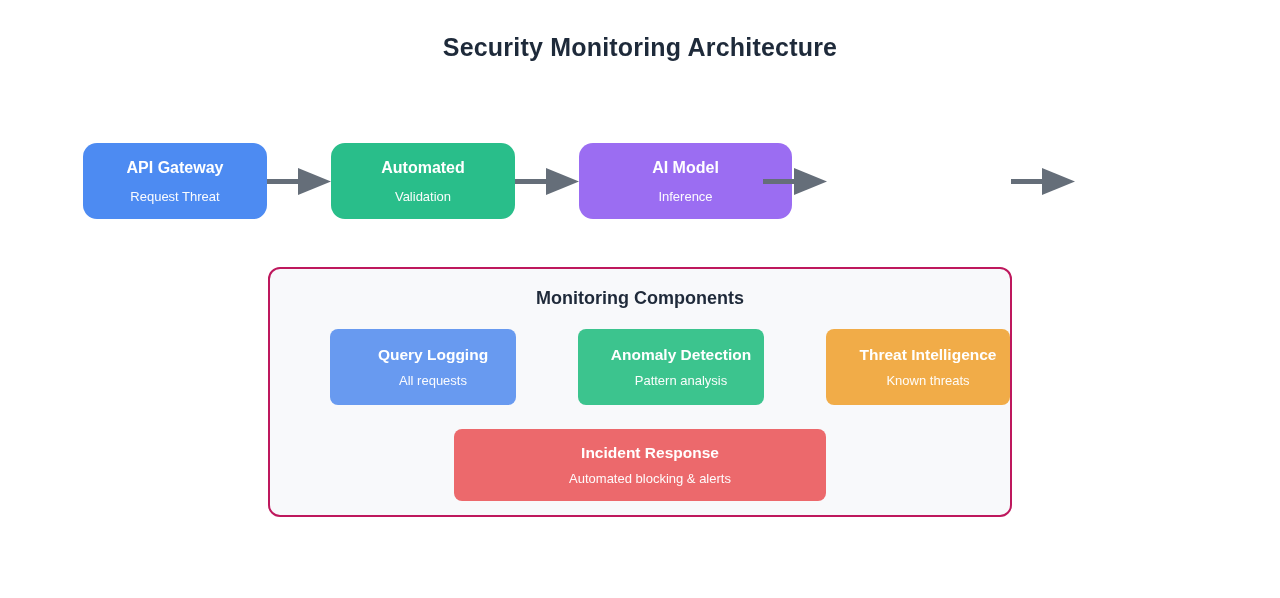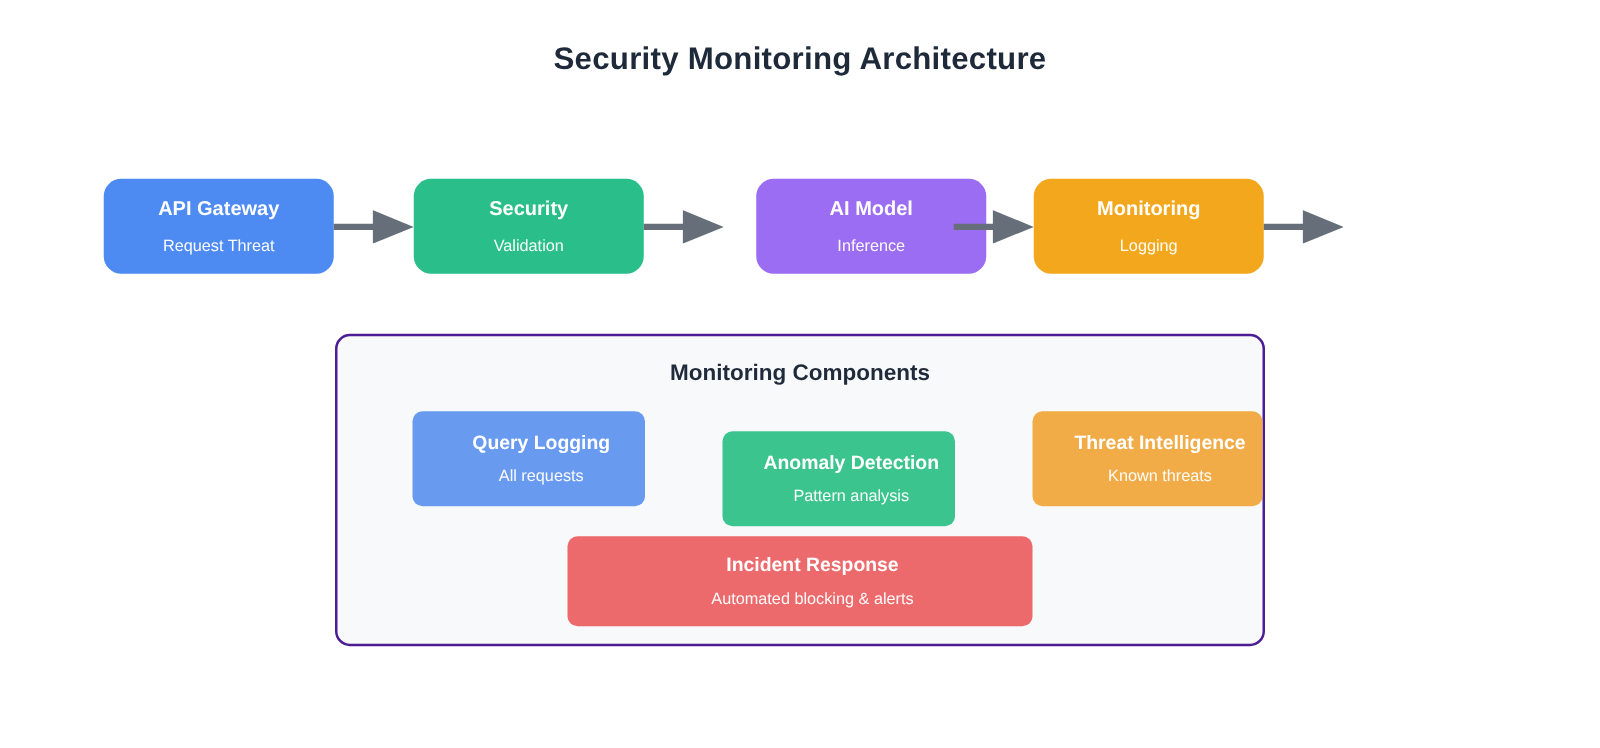--- a/index.html
+++ b/index.html
@@ -49,21 +49,21 @@
     top: 168px;
     clip-path: polygon(0 0, 100% 50%, 0 100%);
   }
 
   .panel {
     position: absolute;
     left: 268px;
     top: 267px;
     width: 744px;
     height: 250px;
-    border: 2px solid #4c1d95;
+    border: 2px solid #be185d;
     border-radius: 12px;
     box-sizing: border-box;
   }
   .panel-title {
     position: absolute;
     top: 19px;
     left: 0;
     width: 100%;
     text-align: center;
     font-size: 18px;
@@ -92,33 +92,29 @@
 <div class="stage">
 
   <div class="diagram-title">Security Monitoring Architecture</div>
 
   <div class="node" style="left: 83px; top: 143px; width: 184px; height: 76px; background-color: rgb(77, 139, 242);">
     <div class="node-label">API Gateway</div>
     <div class="node-sub">Request Threat</div>
   </div>
 
   <div class="node" style="left: 331px; top: 143px; width: 184px; height: 76px; background-color: rgb(41, 190, 138);">
-    <div class="node-label">Security</div>
+    <div class="node-label">Automated</div>
     <div class="node-sub">Validation</div>
   </div>
 
-  <div class="node" style="left: 605px; top: 143px; width: 184px; height: 76px; background-color: rgb(155, 109, 242);">
+  <div class="node" style="left: 579px; top: 143px; width: 213px; height: 76px; background-color: rgb(155, 109, 242);">
     <div class="node-label">AI Model</div>
     <div class="node-sub">Inference</div>
   </div>
 
-  <div class="node" style="left: 827px; top: 143px; width: 184px; height: 76px; background-color: rgb(243, 167, 29);">
-    <div class="node-label">Monitoring</div>
-    <div class="node-sub">Logging</div>
-  </div>
 
 
   <div>
     <div class="arrow-shaft" style="left: 267px; width: 36px; background-color: rgb(101, 110, 121);"></div>
     <div class="arrow-head" style="left: 298px; background-color: rgb(101, 110, 121);"></div>
   </div>
   <div>
     <div class="arrow-shaft" style="left: 515px; width: 36px; background-color: rgb(101, 110, 121);"></div>
     <div class="arrow-head" style="left: 546px; background-color: rgb(101, 110, 121);"></div>
   </div>
@@ -132,21 +128,21 @@
   </div>
 
   <div class="panel" style="background-color: rgb(248, 249, 251);">
     <div class="panel-title">Monitoring Components</div>
 
     <div class="component" style="left: 60px; top: 60px; width: 186px; height: 76px; background-color: rgb(104, 154, 240);">
       <div class="node-label">Query Logging</div>
       <div class="node-sub">All requests</div>
     </div>
 
-    <div class="component" style="left: 308px; top: 60px; width: 186px; height: 76px; background-color: rgb(60, 196, 142); margin-top: 16px;">
+    <div class="component" style="left: 308px; top: 60px; width: 186px; height: 76px; background-color: rgb(60, 196, 142);">
       <div class="node-label">Anomaly Detection</div>
       <div class="node-sub">Pattern analysis</div>
     </div>
 
     <div class="component" style="left: 556px; top: 60px; width: 184px; height: 76px; background-color: rgb(241, 172, 72);">
       <div class="node-label">Threat Intelligence</div>
       <div class="node-sub">Known threats</div>
     </div>
 
     <div class="component" style="left: 184px; top: 160px; width: 372px; height: 72px; background-color: rgb(236, 105, 108);">

